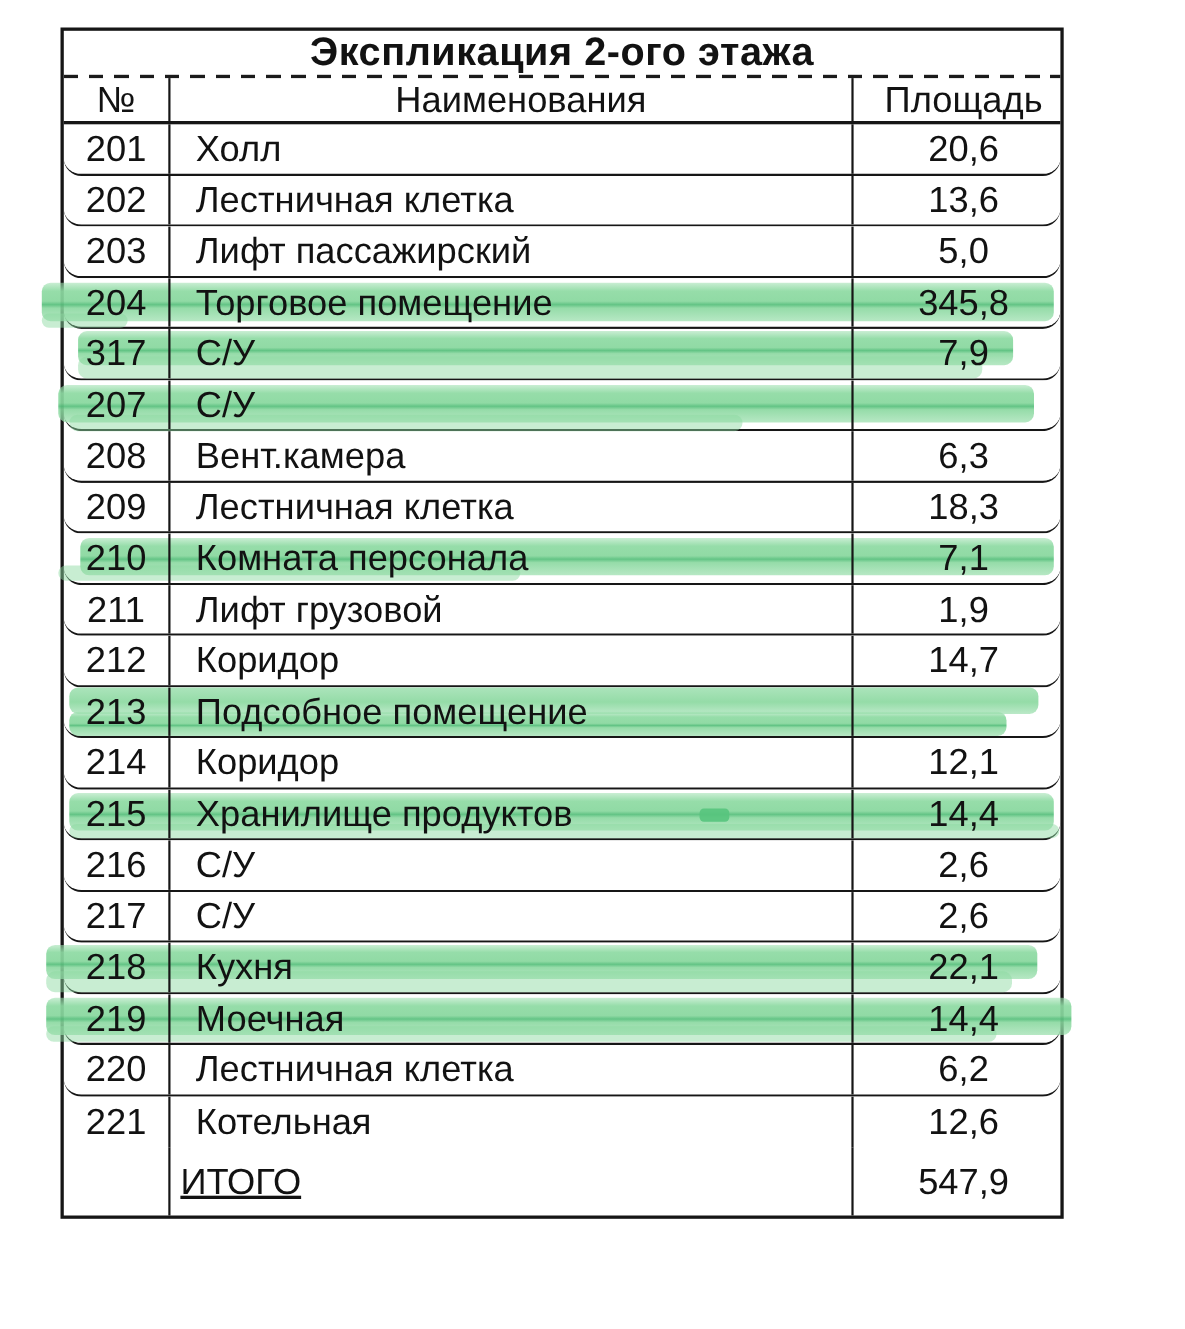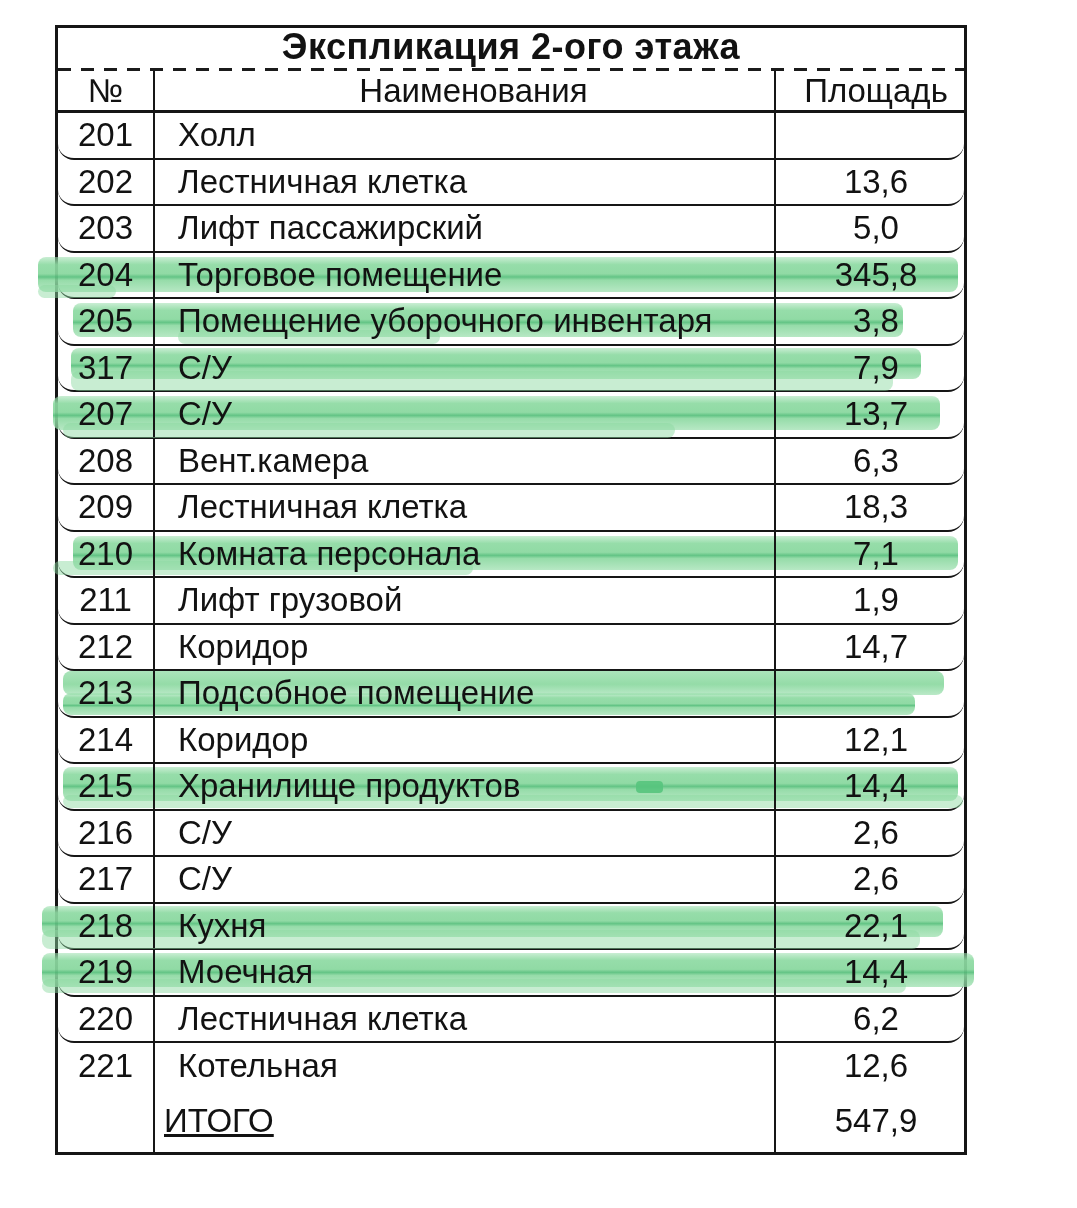--- a/index.html
+++ b/index.html
@@ -100,20 +100,21 @@
       <div class="cell c-num">№</div>
       <div class="cell c-name">Наименования</div>
       <div class="cell c-area">Площадь</div>
     </div>
 
     <div id="rows">
   <div class="drow">
     <div class="marks"></div>
     <div class="cell c-num">201</div>
     <div class="cell c-name">Холл</div>
+    <div class="cell c-area">20,6</div>
   </div>
 
   <div class="drow">
     <div class="marks"></div>
     <div class="cell c-num">202</div>
     <div class="cell c-name">Лестничная клетка</div>
     <div class="cell c-area">13,6</div>
   </div>
 
   <div class="drow">
@@ -126,48 +127,38 @@
   <div class="drow">
     <div class="marks">
             <div class="mark main" style="left: -20px; top: 4px; width: 920px; height: 35px;"></div>
             <div class="mark soft" style="left: -20px; top: 32px; width: 78px; height: 13px;"></div>
           </div>
     <div class="cell c-num">204</div>
     <div class="cell c-name">Торговое помещение</div>
     <div class="cell c-area">345,8</div>
   </div>
 
-  <div class="drow">
-    <div class="marks">
-            <div class="mark main" style="left: 15px; top: 4px; width: 830px; height: 34px;"></div>
-            <div class="mark soft" style="left: 120px; top: 31px; width: 262px; height: 14px;"></div>
-          </div>
-    <div class="cell c-num">205</div>
-    <div class="cell c-name">Помещение уборочного инвентаря</div>
-    <div class="cell c-area">3,8</div>
-  </div>
 
   <div class="drow">
     <div class="marks">
             <div class="mark main" style="left: 13px; top: 2px; width: 850px; height: 31px;"></div>
             <div class="mark soft" style="left: 13px; top: 25px; width: 822px; height: 20px;"></div>
           </div>
     <div class="cell c-num">317</div>
     <div class="cell c-name">С/У</div>
     <div class="cell c-area">7,9</div>
   </div>
 
   <div class="drow">
     <div class="marks">
             <div class="mark main" style="left: -5px; top: 4px; width: 887px; height: 34px;"></div>
             <div class="mark soft" style="left: 5px; top: 31px; width: 612px; height: 15px;"></div>
           </div>
     <div class="cell c-num">207</div>
     <div class="cell c-name">С/У</div>
-    <div class="cell c-area">13,7</div>
   </div>
 
   <div class="drow">
     <div class="marks"></div>
     <div class="cell c-num">208</div>
     <div class="cell c-name">Вент.камера</div>
     <div class="cell c-area">6,3</div>
   </div>
 
   <div class="drow">

